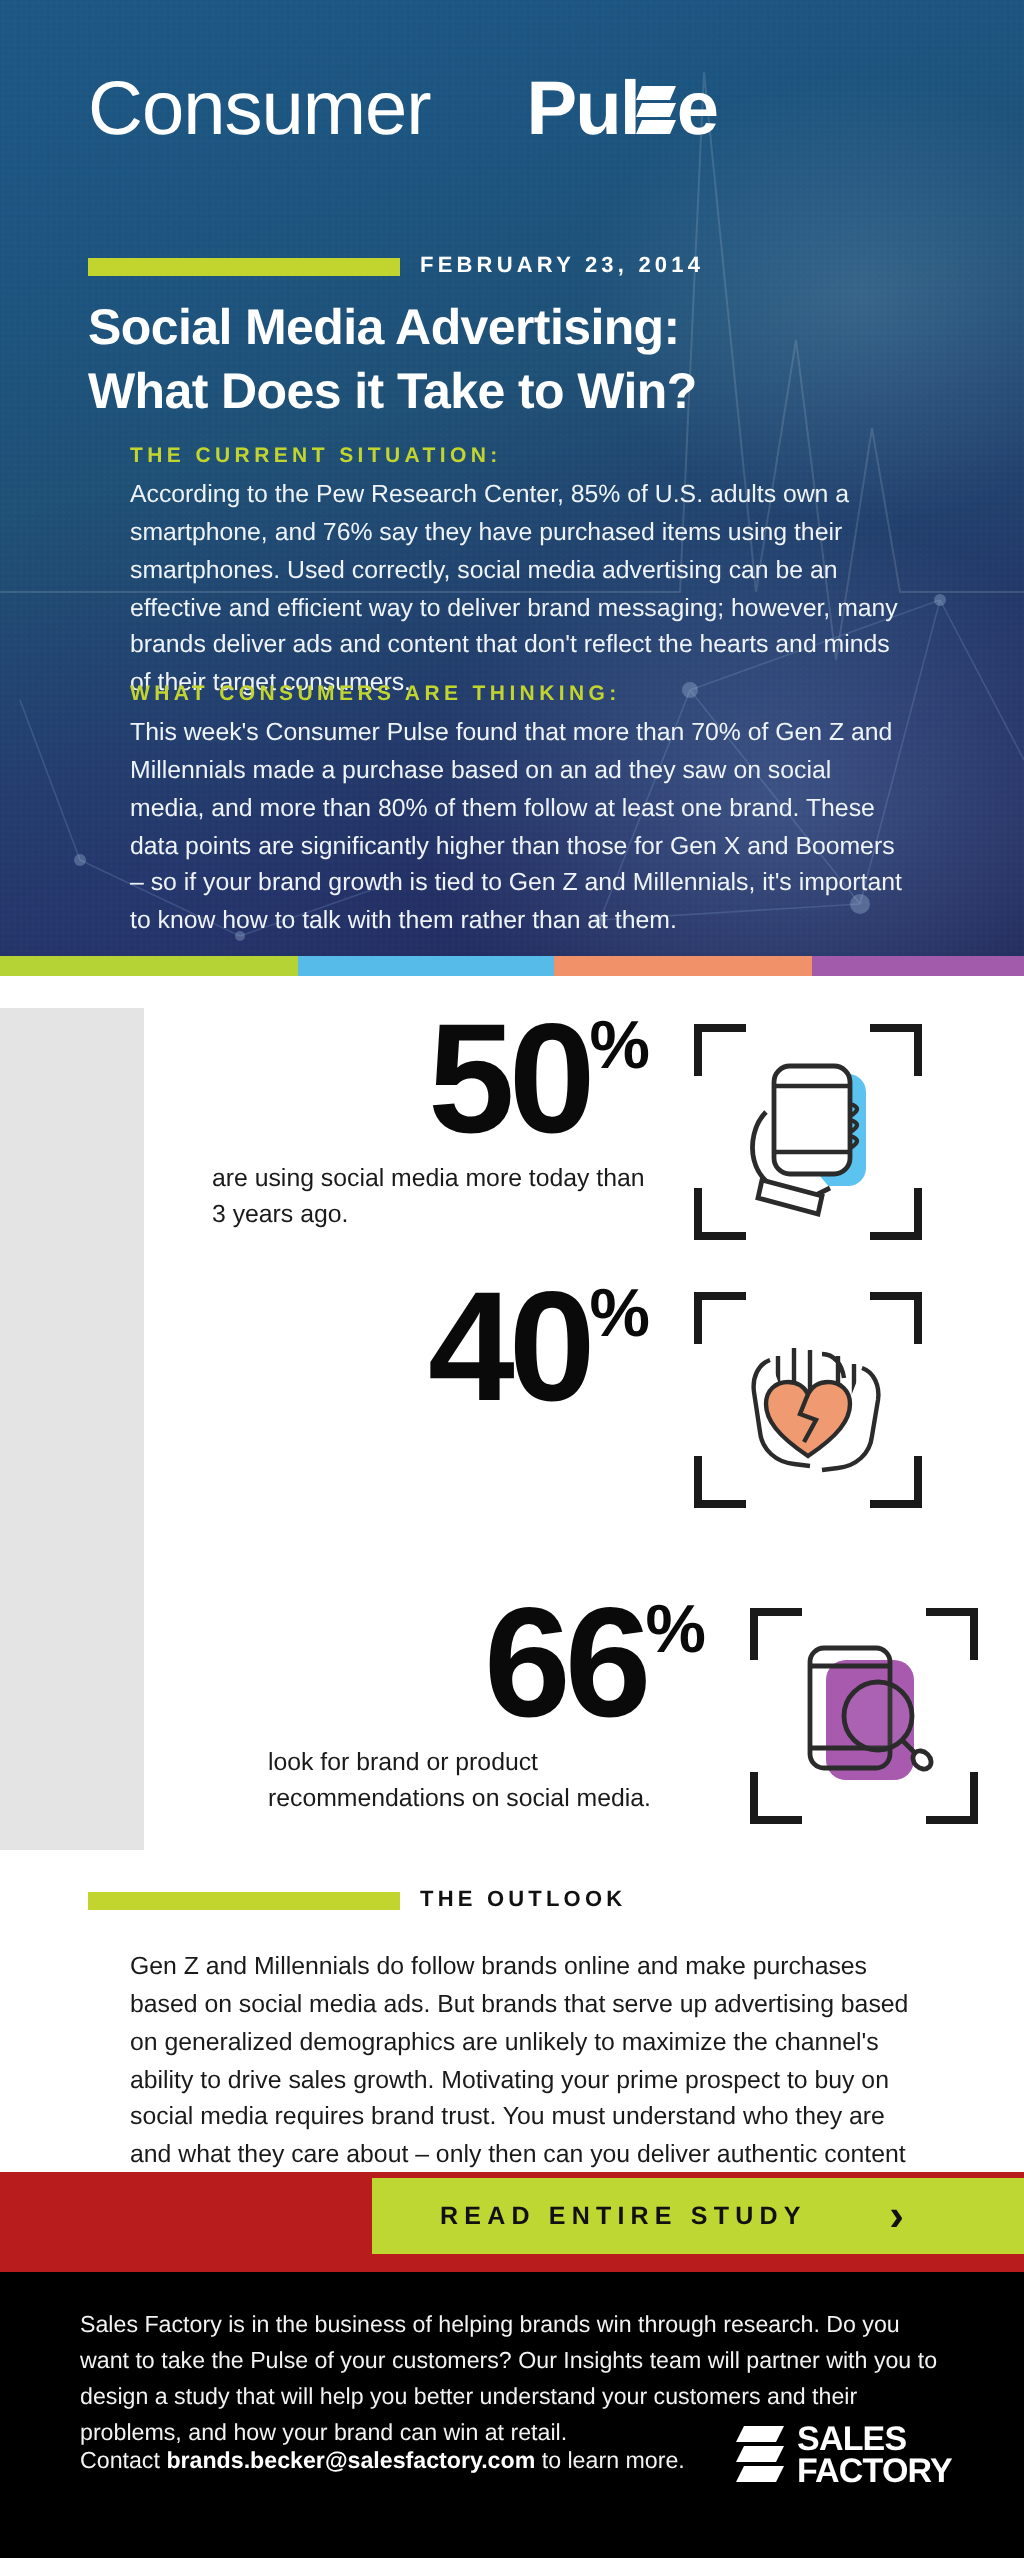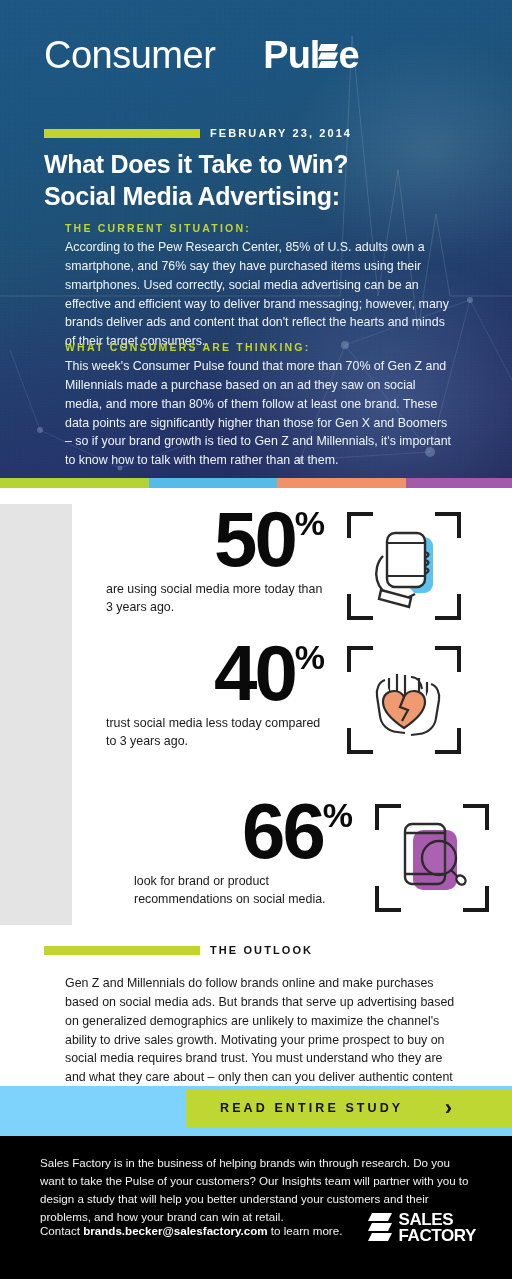--- a/index.html
+++ b/index.html
@@ -215,21 +215,21 @@
     color: #1a1a1a;
     font-size: 12.4px;
     line-height: 1.52;
   }
 
   
   .cta-zone {
     position: absolute;
     left: 0; top: 1086px;
     width: 512px; height: 50px;
-    background: #7dd3fc;
+    background: #b91c1c;
   }
   .cta-button {
     position: absolute;
     left: 186px; top: 3px;
     width: 326px; height: 38px;
     background: #bed733;
     display: flex;
     align-items: center;
     justify-content: space-between;
     padding: 0 26px 0 34px;
@@ -327,22 +327,22 @@
         <span>e</span>
       </span>
     </div>
 
     <div class="date-row">
       <div class="date-bar"></div>
       <div class="date-text">FEBRUARY 23, 2014</div>
     </div>
 
     <div class="hdr-title">
+      <div>Social Media Advertising:</div>
       <div>What Does it Take to Win?</div>
-      <div>Social Media Advertising:</div>
     </div>
 
     <div class="hdr-section sec-situation">
       <div class="hdr-kicker">THE CURRENT SITUATION:</div>
       <div class="hdr-body">According to the Pew Research Center, 85% of U.S. adults own a smartphone, and 76% say they have purchased items using their smartphones. Used correctly, social media advertising can be an effective and efficient way to deliver brand messaging; however, many brands deliver ads and content that don't reflect the hearts and minds of their target consumers.</div>
     </div>
 
     <div class="hdr-section sec-thinking">
       <div class="hdr-kicker">WHAT CONSUMERS ARE THINKING:</div>
       <div class="hdr-body">This week's Consumer Pulse found that more than 70% of Gen Z and Millennials made a purchase based on an ad they saw on social media, and more than 80% of them follow at least one brand. These data points are significantly higher than those for Gen X and Boomers – so if your brand growth is tied to Gen Z and Millennials, it's important to know how to talk with them rather than at them.</div>
@@ -391,21 +391,20 @@
         </svg>
       </div>
     </div>
 
     <div class="stat-row r2">
       <div class="stat-textcol">
         <div class="stat-number">
           <span class="stat-value">40</span>
           <span class="stat-pct">%</span>
         </div>
-        <div class="stat-caption">trust social media less today compared to 3 years ago.</div>
       </div>
       <div class="stat-iconcol">
         <svg width="118" height="112" viewBox="0 0 118 112">
           <g stroke="#1a1a1a" stroke-width="4" fill="none">
             <path d="M4 28 V4 H28"></path>
               <path d="M90 4 H114 V28"></path>
             <path d="M114 84 V108 H90"></path>
               <path d="M28 108 H4 V84"></path>
           </g>
           <g stroke="#2b2b2b" stroke-width="2.2" fill="#ffffff">

